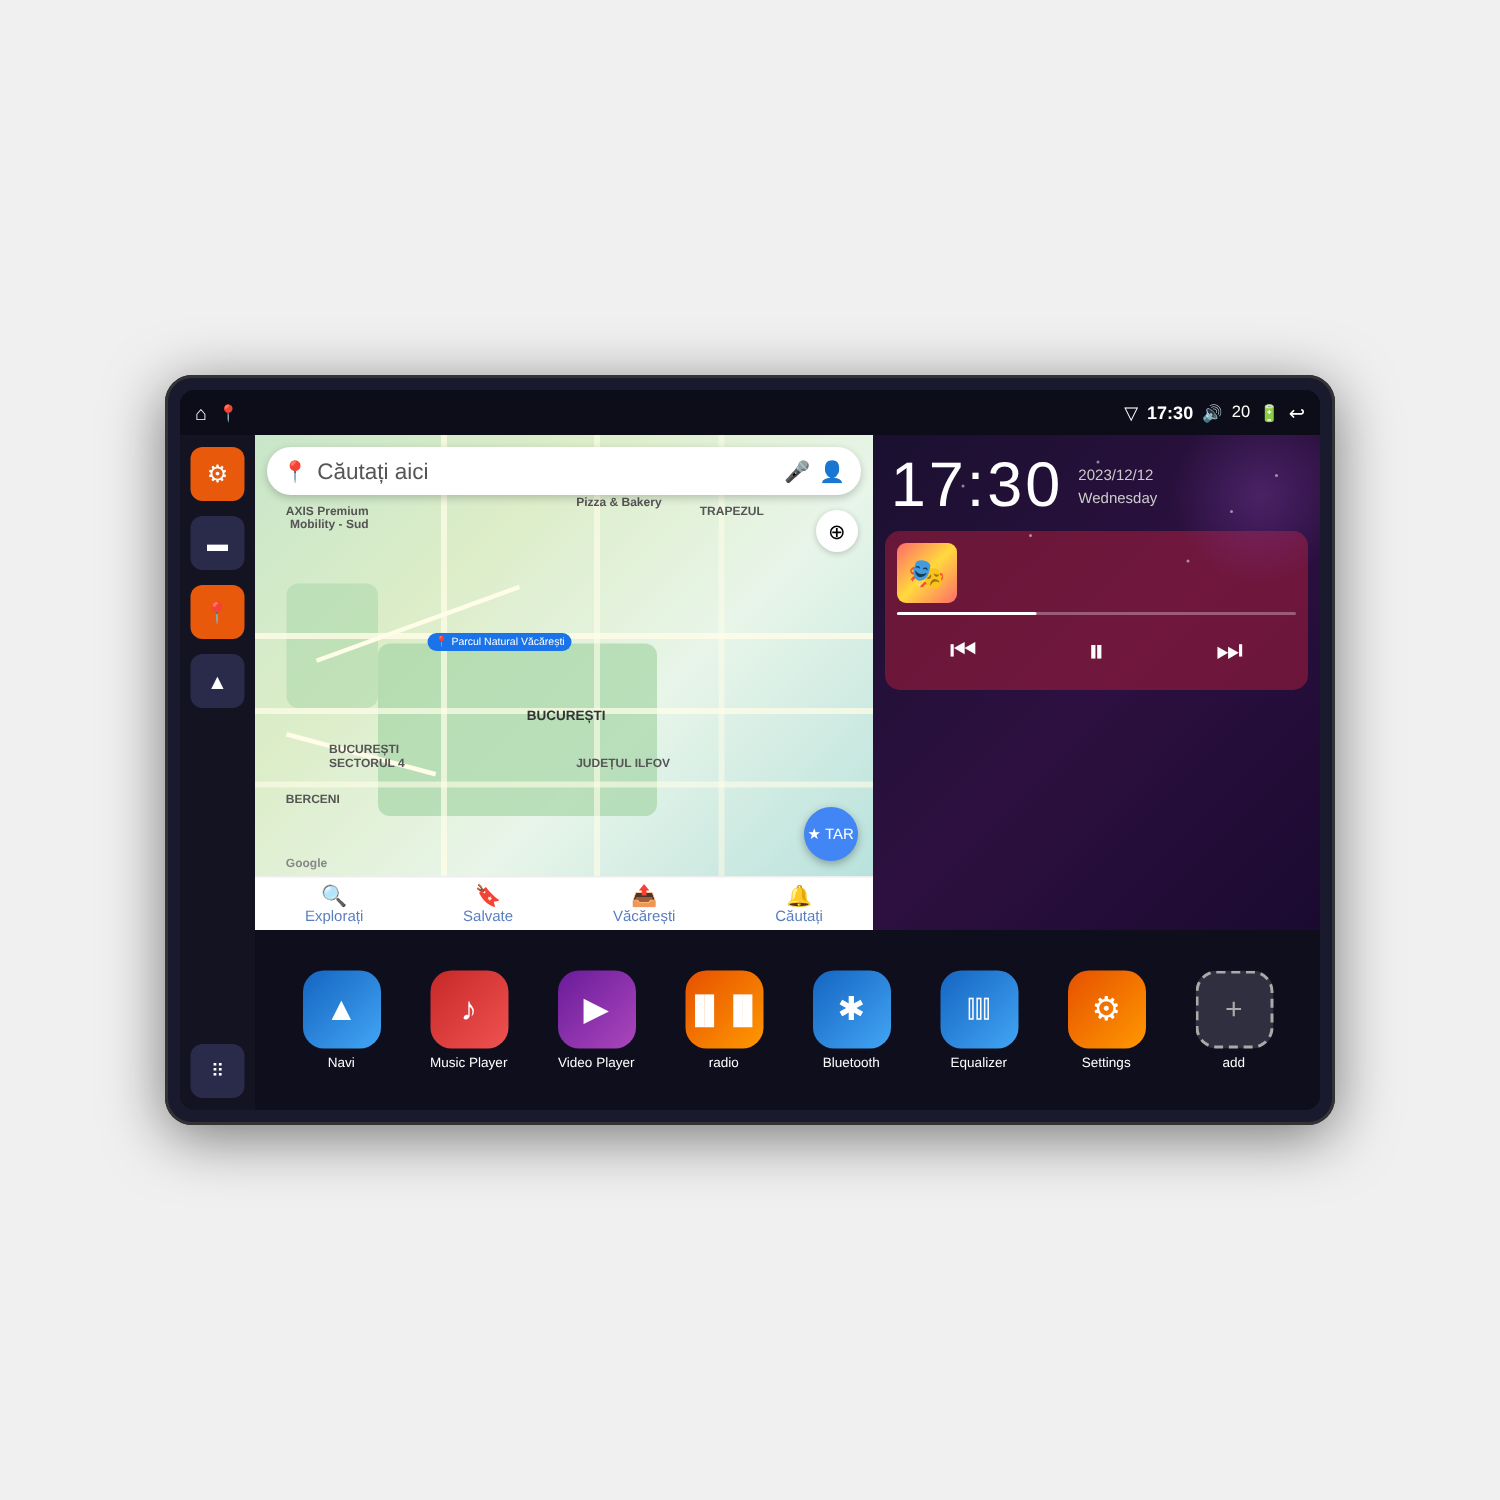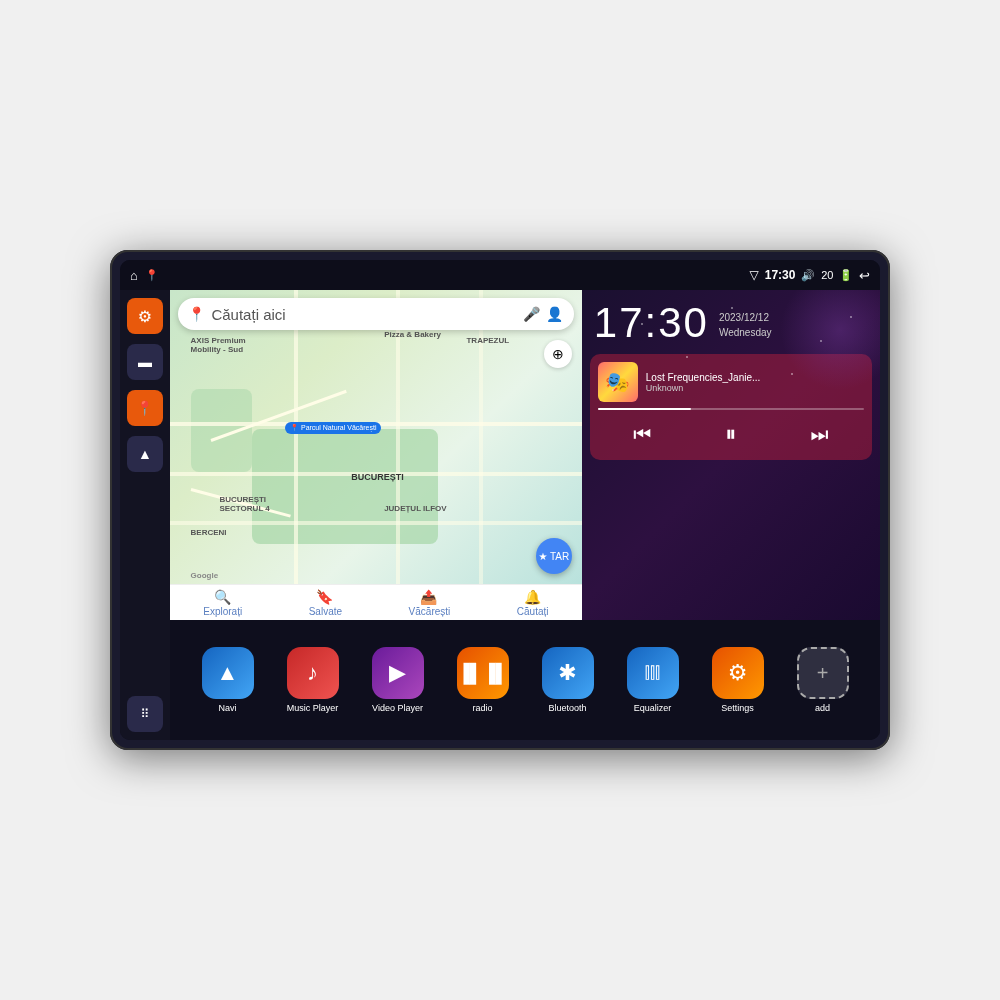--- a/index.html
+++ b/index.html
@@ -434,21 +434,21 @@
 
               <div class="map-road-h" style="left:0;top:40%;width:100%;opacity:0.8;"></div>
               <div class="map-road-h" style="left:0;top:55%;width:100%;opacity:0.7;"></div>
               <div class="map-road-h" style="left:0;top:70%;width:100%;opacity:0.6;"></div>
               <div class="map-road-v" style="left:30%;top:0;height:100%;opacity:0.7;"></div>
               <div class="map-road-v" style="left:55%;top:0;height:100%;opacity:0.6;"></div>
               <div class="map-road-v" style="left:75%;top:0;height:100%;opacity:0.5;"></div>
               <div class="map-road-diag" style="left:10%;top:45%;width:35%;transform:rotate(-20deg);"></div>
               <div class="map-road-diag" style="left:5%;top:60%;width:25%;transform:rotate(15deg);"></div>
 
-              <div class="map-label" style="left:5%;top:14%;">AXIS Premium<br>Mobility - Sud</div>
+              <div class="map-label" style="left:5%;top:14%;text-align:right;">AXIS Premium<br>Mobility - Sud</div>
               <div class="map-label" style="left:52%;top:12%;">Pizza &amp; Bakery</div>
               <div class="map-label" style="left:72%;top:14%;">TRAPEZUL</div>
               <div class="map-pin" style="left:28%;top:40%;">📍 Parcul Natural Văcărești</div>
               <div class="map-label" style="left:44%;top:55%;font-size:9px;font-weight:700;color:#333;">BUCUREȘTI</div>
               <div class="map-label" style="left:12%;top:62%;font-size:8px;">BUCUREȘTI<br>SECTORUL 4</div>
               <div class="map-label" style="left:52%;top:60%;font-size:8px;margin-top:16px;">JUDEȚUL ILFOV</div>
               <div class="map-label" style="left:5%;top:72%;font-weight:700;">BERCENI</div>
               <div class="map-label" style="left:5%;top:85%;font-size:8px;color:#888;">Google</div>
 
               <div class="map-compass">⊕</div>
@@ -501,24 +501,20 @@
                 <div class="clock-date">2023/12/12</div>
                 <div class="clock-date">Wednesday</div>
               </div>
             </div>
 
             <div class="music-player">
               <div class="music-info">
                 <div class="album-art">
                   <span style="font-size:20px;">🎭</span>
                 </div>
-                <div class="music-text">
-                  <div class="music-title">Lost Frequencies_Janie...</div>
-                  <div class="music-artist">Unknown</div>
-                </div>
               </div>
               <div class="progress-bar">
                 <div class="progress-fill"></div>
               </div>
               <div class="music-controls">
                 <div class="ctrl-btn">⏮</div>
                 <div class="ctrl-btn" style="font-size:22px;">⏸</div>
                 <div class="ctrl-btn">⏭</div>
               </div>
             </div>

